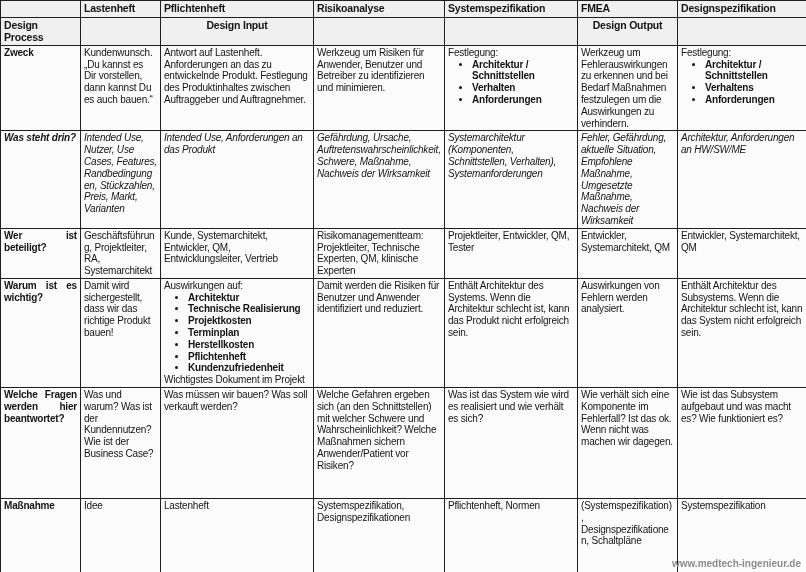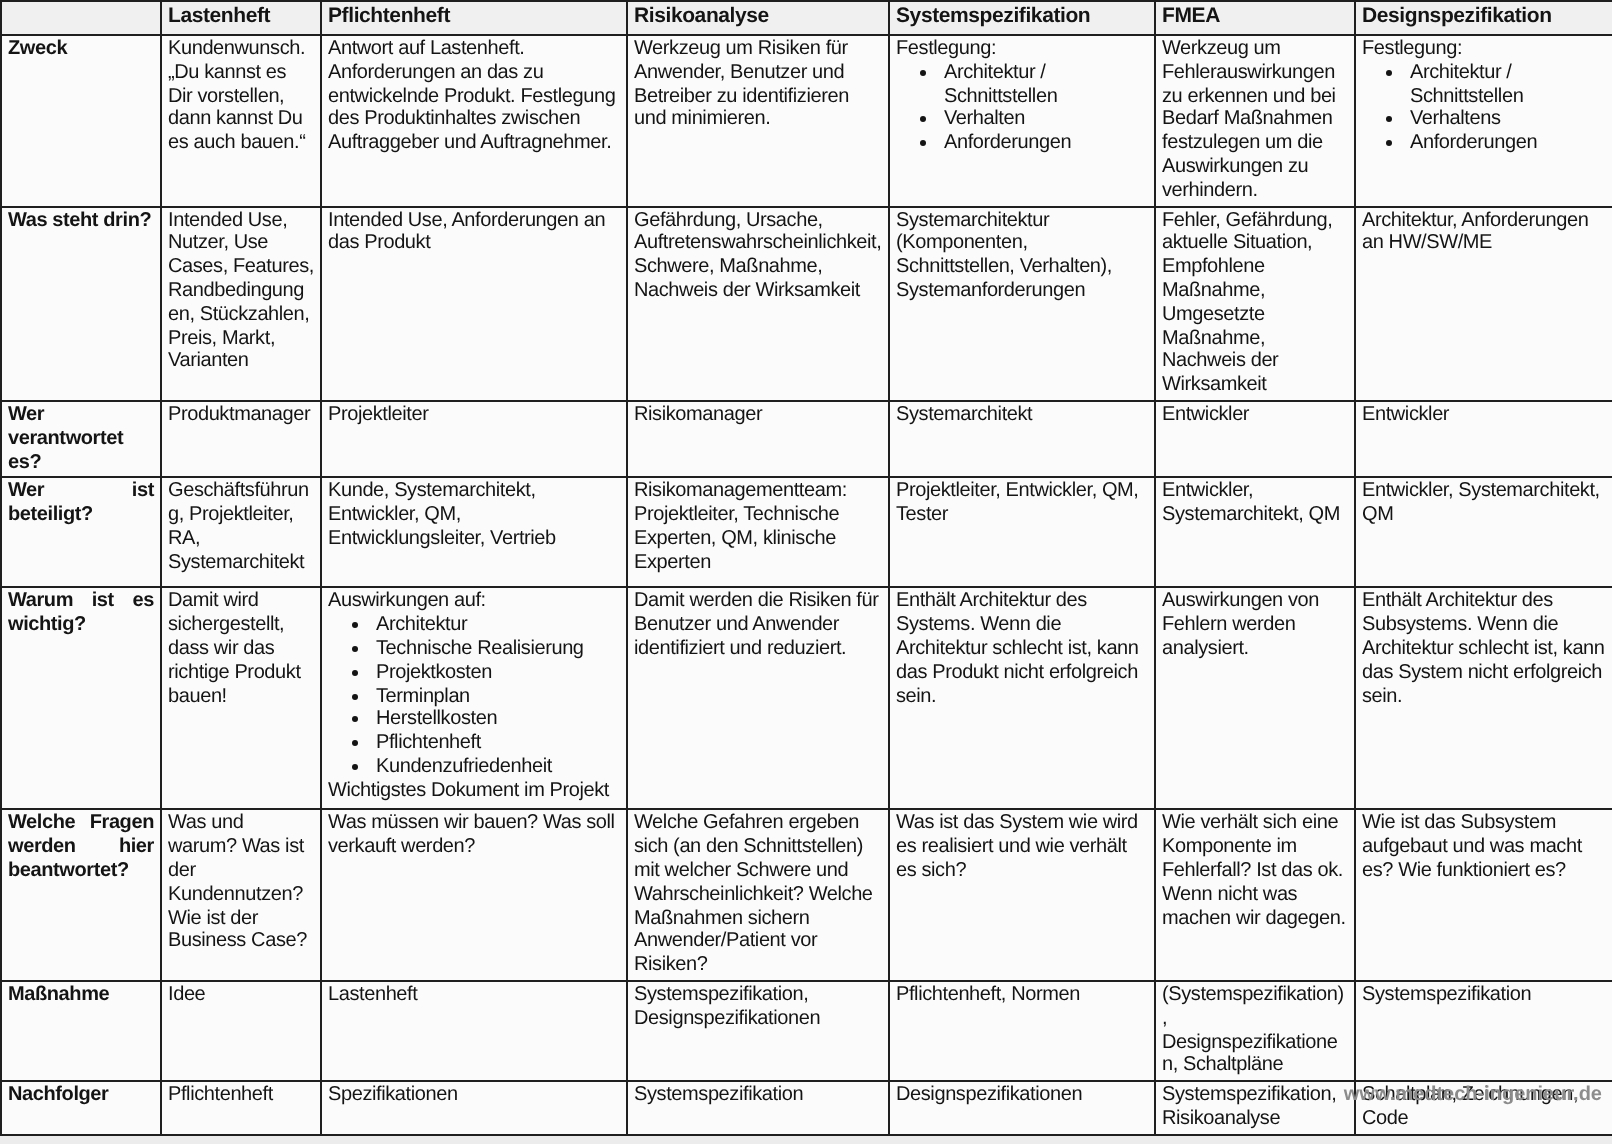--- a/index.html
+++ b/index.html
@@ -33,37 +33,37 @@
     font-weight: bold;
     font-size: 10.5px;
   }
   .rowlabel {
     font-weight: bold;
     text-align: justify;
   }
   .center { text-align: center; }
 
   td ul { margin: 0; padding-left: 24px; list-style: disc; }
-  td ul li { padding: 0; }
+  td ul li { padding: 0; font-weight: bold; }
 
   thead tr:nth-child(1) { height: 17px; }
   thead tr:nth-child(2) { height: 14px; }
   tbody tr:nth-child(1) { height: 79px; }
-  tbody tr:nth-child(2) { height: 91px; }
+  tbody tr:nth-child(2) { height: 91px; font-style: italic; }
   tbody tr:nth-child(3) { height: 38px; }
   tbody tr:nth-child(4) { height: 55px; margin-top: 41px; }
   tbody tr:nth-child(5) { height: 111px; }
   tbody tr:nth-child(6) { height: 85px; }
   tbody tr:nth-child(7) { height: 39px; }
   tbody tr:nth-child(8) { height: 27px; }
 
   .footer {
     position: absolute;
     right: 5px;
-    bottom: 19px;
+    bottom: 3px;
     font-size: 10px;
     font-weight: bold;
     color: #8c8c8c;
   }
 </style>
 </head>
 <body>
 
 <div class="page">
   <table class="doc-table">
@@ -78,20 +78,29 @@
     </colgroup>
     <thead>
       <tr>
         <th></th>
         <th>Lastenheft</th>
         <th>Pflichtenheft</th>
         <th>Risikoanalyse</th>
         <th>Systemspezifikation</th>
         <th>FMEA</th>
         <th>Designspezifikation</th>
+      </tr>
+      <tr>
+        <th class="rowlabel">Design Process</th>
+        <td></td>
+        <td class="center">Design Input</td>
+        <td></td>
+        <td></td>
+        <td class="center">Design Output</td>
+        <td></td>
       </tr>
     </thead>
     <tbody id="table-body">
         <tr>
           <th class="rowlabel">Zweck</th>
           <td>Kundenwunsch. „Du kannst es Dir vorstellen, dann kannst Du es auch bauen.“</td>
           <td>Antwort auf Lastenheft. Anforderungen an das zu entwickelnde Produkt. Festlegung des Produktinhaltes zwischen Auftraggeber und Auftragnehmer.</td>
           <td>Werkzeug um Risiken für Anwender, Benutzer und Betreiber zu identifizieren und minimieren.</td>
           <td>
             <div>Festlegung:</div>
@@ -112,29 +121,20 @@
           </td>
         </tr>
         <tr>
           <th class="rowlabel">Was steht drin?</th>
           <td>Intended Use, Nutzer, Use Cases, Features, Randbedingungen, Stückzahlen, Preis, Markt, Varianten</td>
           <td>Intended Use, Anforderungen an das Produkt</td>
           <td>Gefährdung, Ursache, Auftretenswahrscheinlichkeit, Schwere, Maßnahme, Nachweis der Wirksamkeit</td>
           <td>Systemarchitektur (Komponenten, Schnittstellen, Verhalten), Systemanforderungen</td>
           <td>Fehler, Gefährdung, aktuelle Situation, Empfohlene Maßnahme, Umgesetzte Maßnahme, Nachweis der Wirksamkeit</td>
           <td>Architektur, Anforderungen an HW/SW/ME</td>
-        </tr>
-        <tr>
-          <th class="rowlabel">Wer verantwortet es?</th>
-          <td>Produktmanager</td>
-          <td>Projektleiter</td>
-          <td>Risikomanager</td>
-          <td>Systemarchitekt</td>
-          <td>Entwickler</td>
-          <td>Entwickler</td>
         </tr>
         <tr>
           <th class="rowlabel">Wer ist beteiligt?</th>
           <td>Geschäftsführung, Projektleiter, RA, Systemarchitekt</td>
           <td>Kunde, Systemarchitekt, Entwickler, QM, Entwicklungsleiter, Vertrieb</td>
           <td>Risikomanagementteam: Projektleiter, Technische Experten, QM, klinische Experten</td>
           <td>Projektleiter, Entwickler, QM, Tester</td>
           <td>Entwickler, Systemarchitekt, QM</td>
           <td>Entwickler, Systemarchitekt, QM</td>
         </tr>

